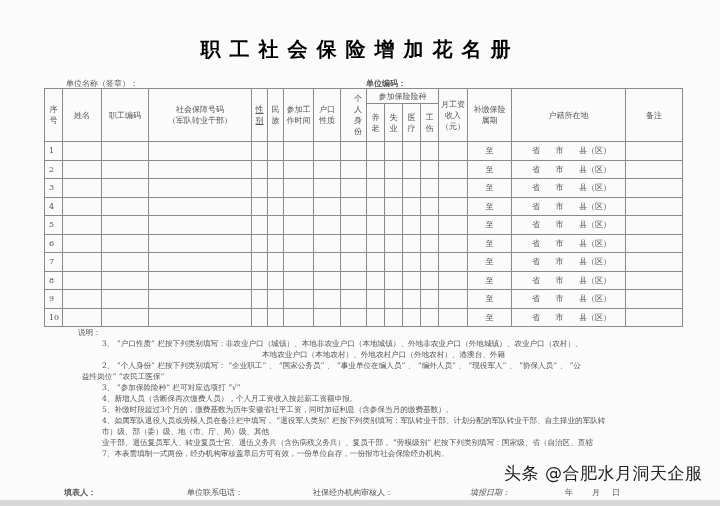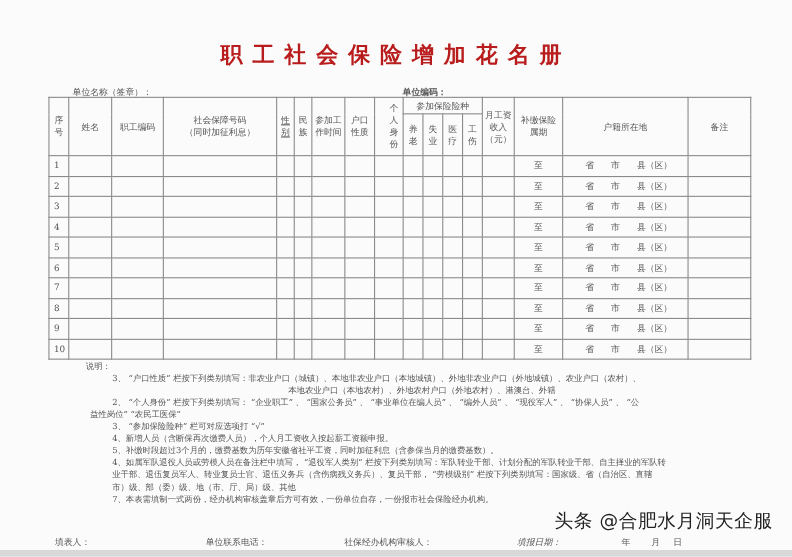--- a/index.html
+++ b/index.html
@@ -1,21 +1,21 @@
 <!DOCTYPE html>
 <html><head>
 <meta charset="utf-8">
 <style>
   html, body { margin:0; padding:0; }
   body { width:720px; height:506px; background:#f4f4f4; position:relative; overflow:hidden;
     font-family:"DejaVu Serif","Liberation Serif",serif; color:#444; }
   .paper { position:absolute; left:0; top:0; width:720px; height:500px; background:#fbfbfb; }
   .bottom-edge { position:absolute; left:0; top:500px; width:720px; height:6px; background:#d8d8d8; }
   .title { position:absolute; top:36px; left:0; width:720px; text-align:center; font-size:20px; font-weight:bold;
-    letter-spacing:9px; color:#b91c1c; font-family:"DejaVu Sans","Liberation Sans",sans-serif; }
+    letter-spacing:9px; color:#000000; font-family:"DejaVu Sans","Liberation Sans",sans-serif; }
   .meta { position:absolute; top:78px; font-size:8px; color:#555; }
   table.grid { position:absolute; left:44px; top:88px; width:638px; border-collapse:collapse; table-layout:fixed; }
   table.grid th, table.grid td { border:1px solid #8a8a8a; font-weight:normal; font-size:8px; color:#555;
     text-align:center; vertical-align:middle; padding:0; line-height:11px; }
   table.grid thead th { }
   table.grid tbody td { height:17.5px; }
   .seq { text-align:left !important; padding-left:4px !important; }
   .addr { display:flex; justify-content:space-between; padding:0 14px 0 20px; }
   .notes { position:absolute; left:82px; top:327px; font-size:7.6px; color:#555; line-height:11px; width:610px; }
   .notes p { margin:0; }
@@ -55,21 +55,21 @@
         <col style="width:114px">
       <col style="width:57px">
     </colgroup>
     <thead>
       <tr style="height:15px;">
         <th rowspan="2" style="padding:0 3px;">序号</th>
         <th rowspan="2">姓名</th>
         <th rowspan="2">职工编码</th>
         <th rowspan="2">
           <div>社会保障号码</div>
-          <div>（同时加征利息）</div>
+          <div>（军队转业干部）</div>
         </th>
         <th rowspan="2" style="padding:0 3px;text-decoration:underline;">性别</th>
         <th rowspan="2" style="padding:0 3px;">民族</th>
         <th rowspan="2" style="padding:0 2px;margin-top:20px;">参加工作时间</th>
         <th rowspan="2" style="padding:0 3px;">户口性质</th>
         <th rowspan="2" style="padding:0 13px;">个人身份</th>
         <th colspan="4">参加保险险种</th>
         <th rowspan="2" style="padding:0 2px;">月工资收入（元）</th>
         <th rowspan="2" style="padding:0 4px;">补缴保险属期</th>
         <th rowspan="2">户籍所在地</th>
@@ -339,26 +339,26 @@
   <div class="notes">
     <p style="margin-left:-4px;">说明：</p>
     <p class="ind1">3、 “户口性质” 栏按下列类别填写：非农业户口（城镇）、本地非农业户口（本地城镇）、外地非农业户口（外地城镇）、农业户口（农村）、</p>
     <p class="ind2">本地农业户口（本地农村）、外地农村户口（外地农村）、港澳台、外籍</p>
     <p class="ind1">2、 “个人身份” 栏按下列类别填写： “企业职工” 、 “国家公务员” 、 “事业单位在编人员” 、 “编外人员” 、 “现役军人” 、 “协保人员” 、 “公</p>
     <p>益性岗位” “农民工医保”</p>
     <p class="ind1">3、 “参加保险险种” 栏可对应选项打 “√”</p>
     <p class="ind1">4、新增人员（含断保再次缴费人员），个人月工资收入按起薪工资额申报。</p>
     <p class="ind1">5、补缴时段超过3个月的，缴费基数为历年安徽省社平工资，同时加征利息（含参保当月的缴费基数）。</p>
     <p class="ind1">4、如属军队退役人员或劳模人员在备注栏中填写， “退役军人类别” 栏按下列类别填写：军队转业干部、计划分配的军队转业干部、自主择业的军队转</p>
+    <p class="ind3">市）级、部（委）级、地（市、厅、局）级、其他</p>
     <p class="ind3">业干部、退伍复员军人、转业复员士官、退伍义务兵（含伤病残义务兵）、复员干部， “劳模级别” 栏按下列类别填写：国家级、省（自治区、直辖</p>
-    <p class="ind3">市）级、部（委）级、地（市、厅、局）级、其他</p>
     <p class="ind1">7、本表需填制一式两份，经办机构审核盖章后方可有效，一份单位自存，一份报市社会保险经办机构。</p>
   </div>
 
-  <div class="footer" style="left:50px;">填表人：</div>
+  <div class="footer" style="left:64px;font-weight:bold;">填表人：</div>
   <div class="footer" style="left:187px;">单位联系电话：</div>
   <div class="footer" style="left:313px;">社保经办机构审核人：</div>
   <div class="footer" style="left:470px;font-style:italic;">填报日期：</div>
   <div class="footer" style="left:565px;">年</div>
   <div class="footer" style="left:592px;">月</div>
   <div class="footer" style="left:612px;">日</div>
 
   <div class="watermark">头条 @合肥水月洞天企服</div>
 </div>
 <div class="bottom-edge"></div>

